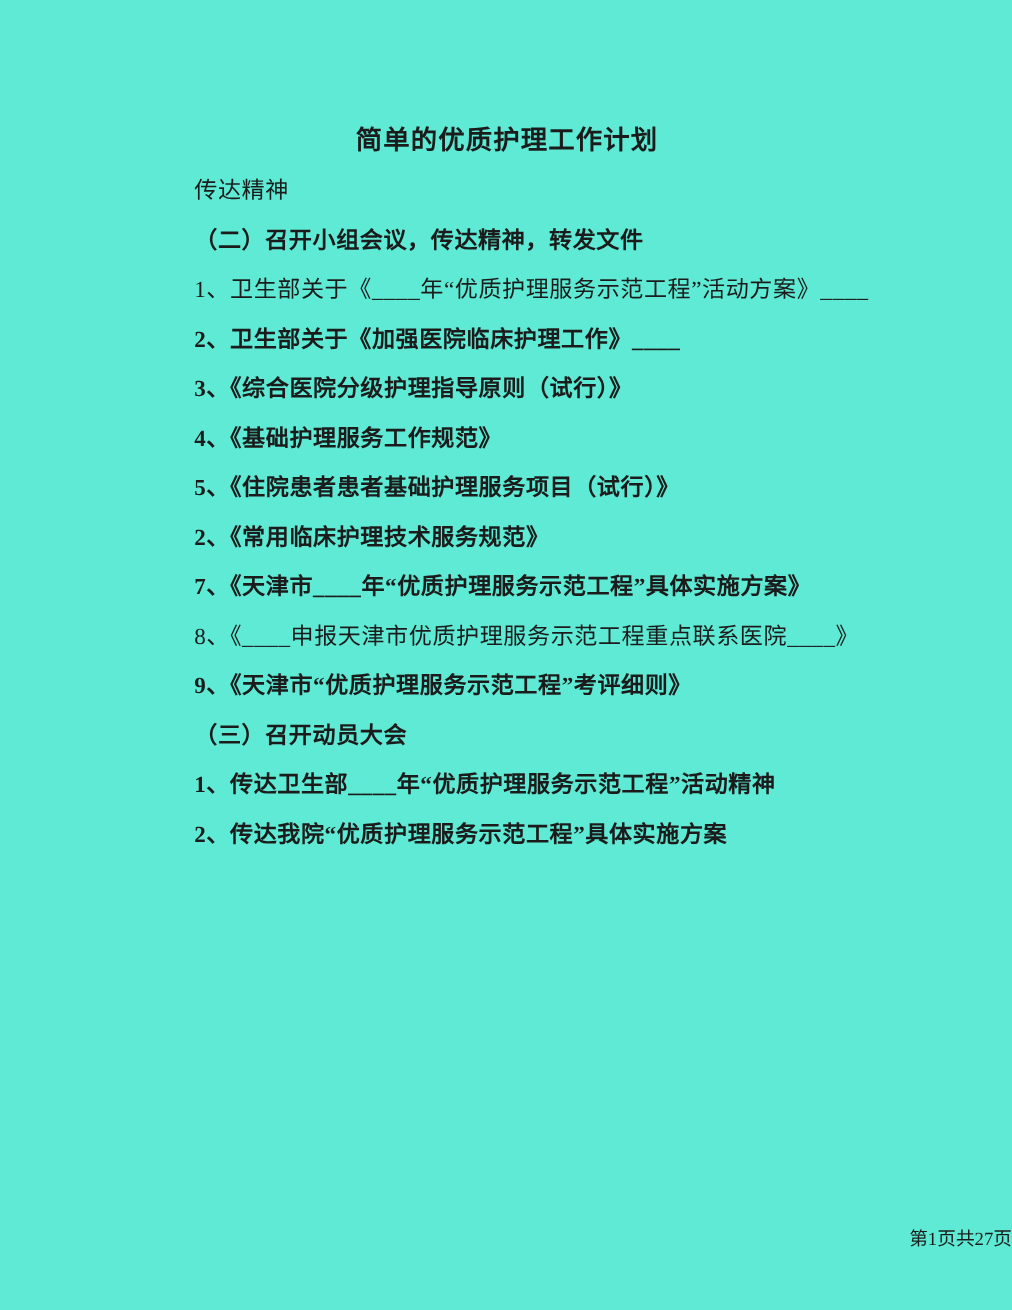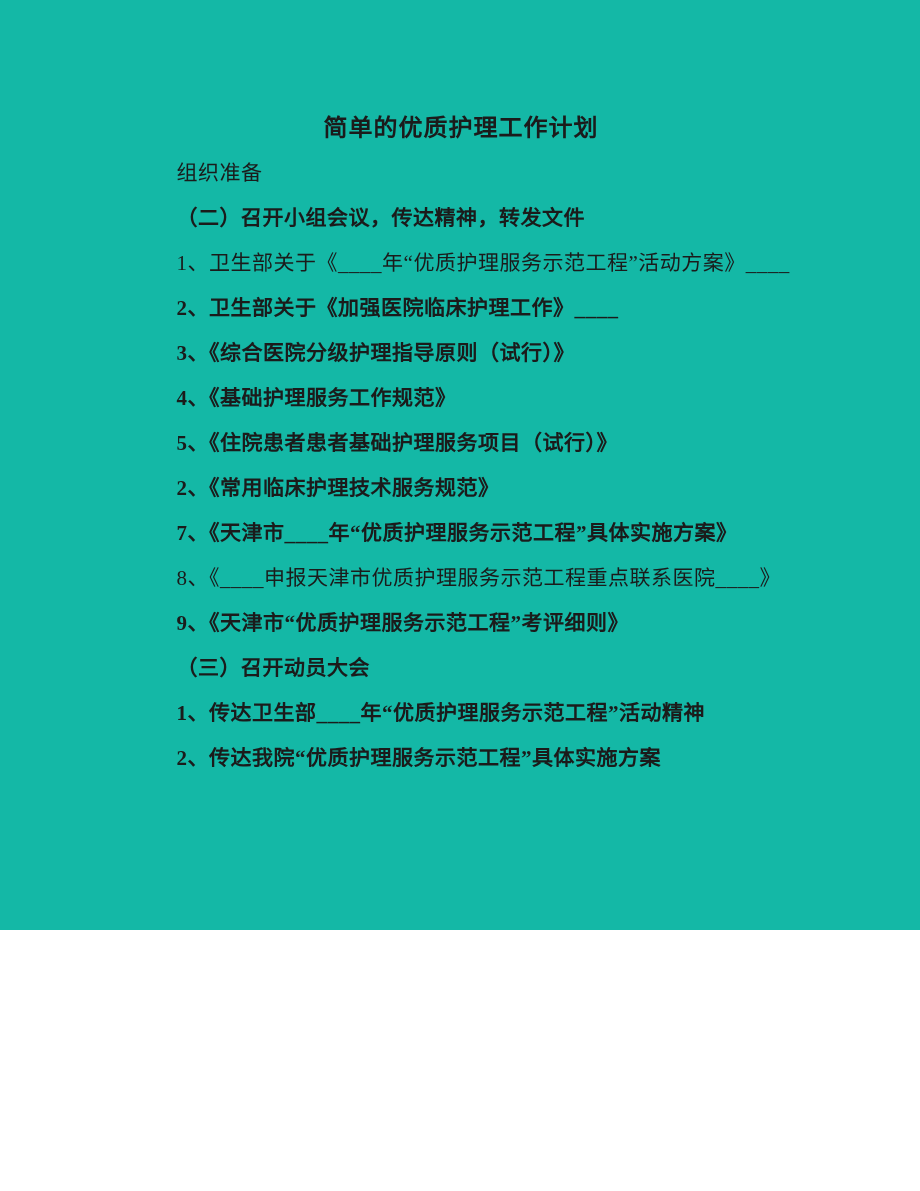--- a/index.html
+++ b/index.html
@@ -3,23 +3,23 @@
 <meta charset="utf-8">
 <style>
   html, body {
     margin: 0;
     padding: 0;
     background: #ffffff;
   }
   .page {
     position: relative;
     width: 920px;
-    height: 930px;
+    height: 1191px;
     margin: 0 auto;
-    background: #14b8a6;
+    background: #5eead4;
     color: #1b1b1b;
     font-family: "Liberation Serif", "DejaVu Serif", serif;
     box-sizing: border-box;
     padding: 112px 120px 0 122px;
     overflow: hidden;
   }
   .doc-title {
     margin: 0 0 12px 0;
     font-size: 24px;
     line-height: 32px;
@@ -61,21 +61,21 @@
 </head>
 <body>
 
 <div class="page">
 
   <h1 class="doc-title">简单的优质护理工作计划</h1>
 
 
   <div class="list">
 
-    <p class="line">组织准备</p>
+    <p class="line">传达精神</p>
 
 
     <p class="line bold">（二）召开小组会议，传达精神，转发文件</p>
 
     <p class="line">1、卫生部关于《____年“优质护理服务示范工程”活动方案》____</p>
 
     <p class="line bold">2、卫生部关于《加强医院临床护理工作》____</p>
 
     <p class="line bold">3、《综合医院分级护理指导原则（试行）》</p>
 

